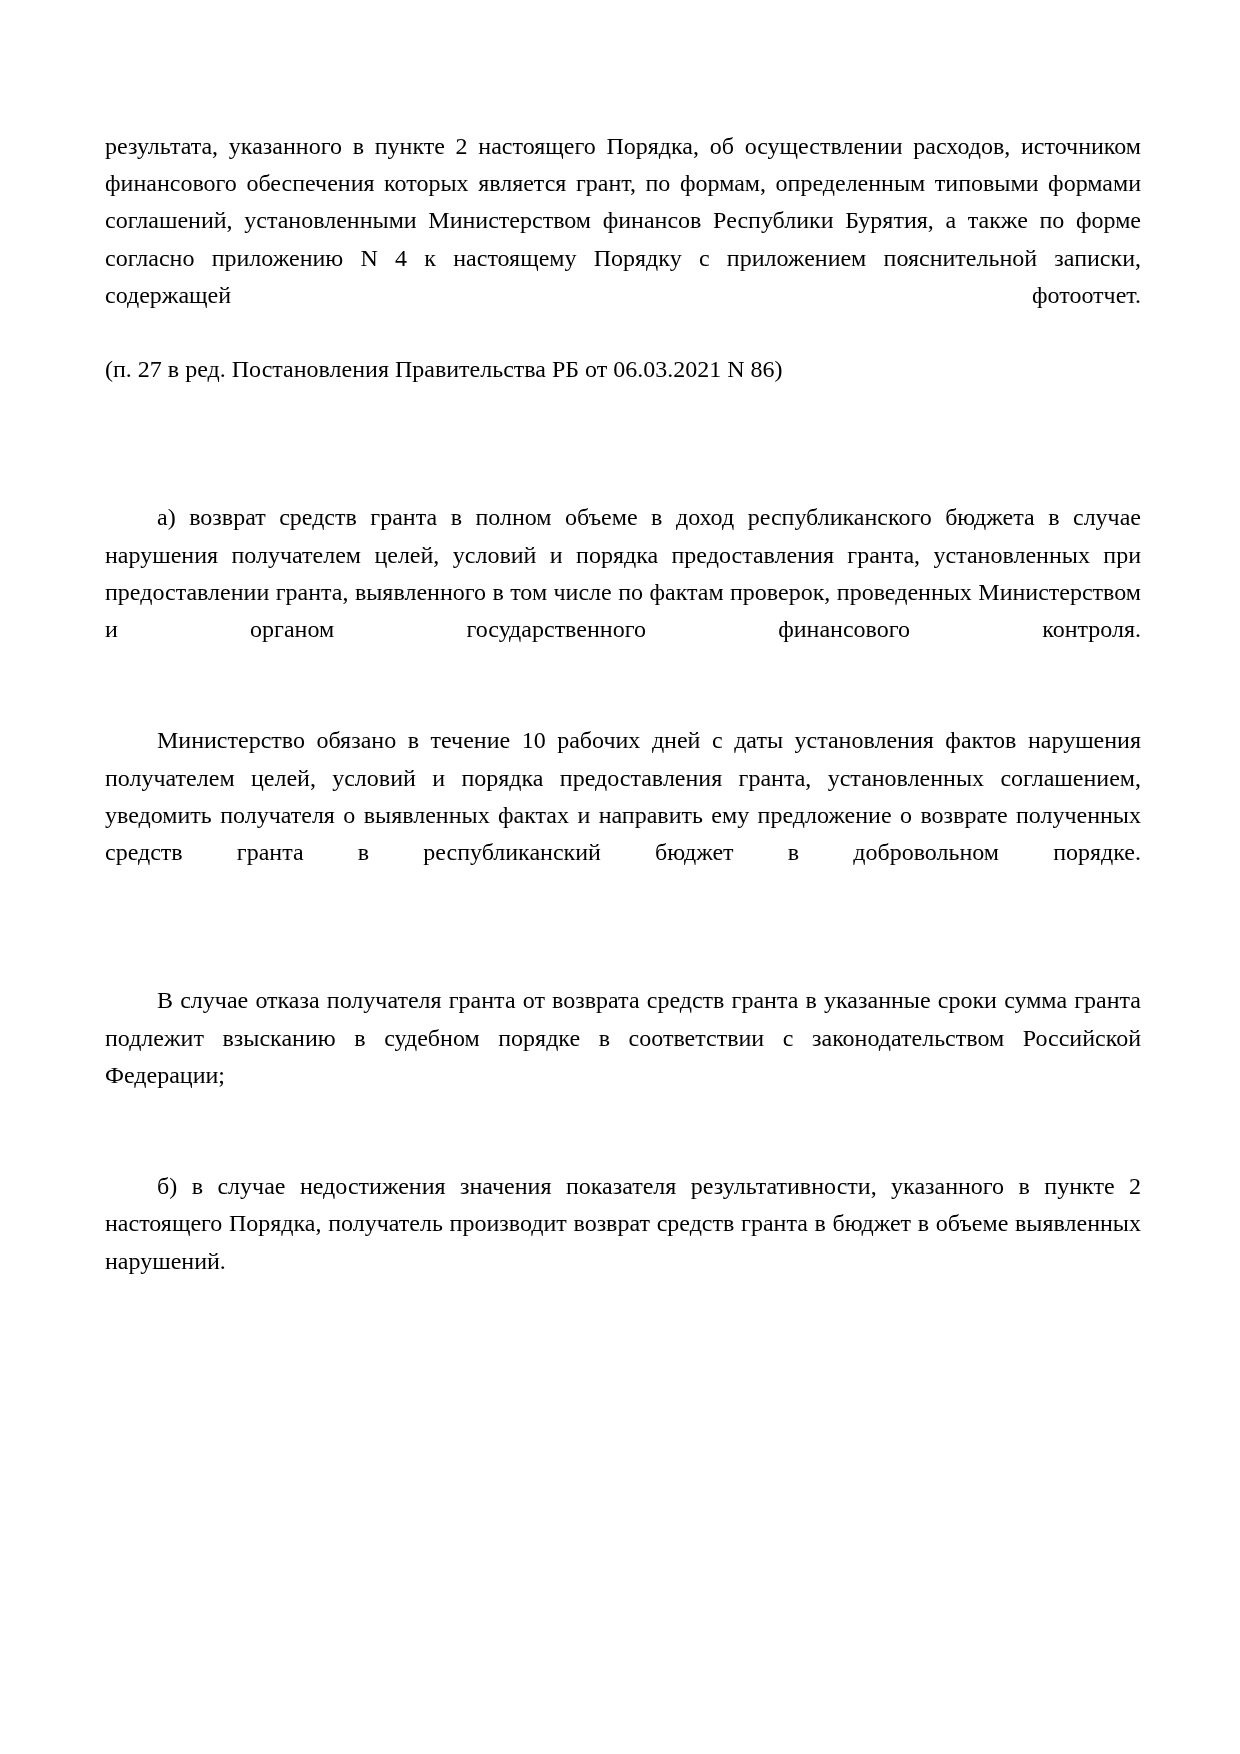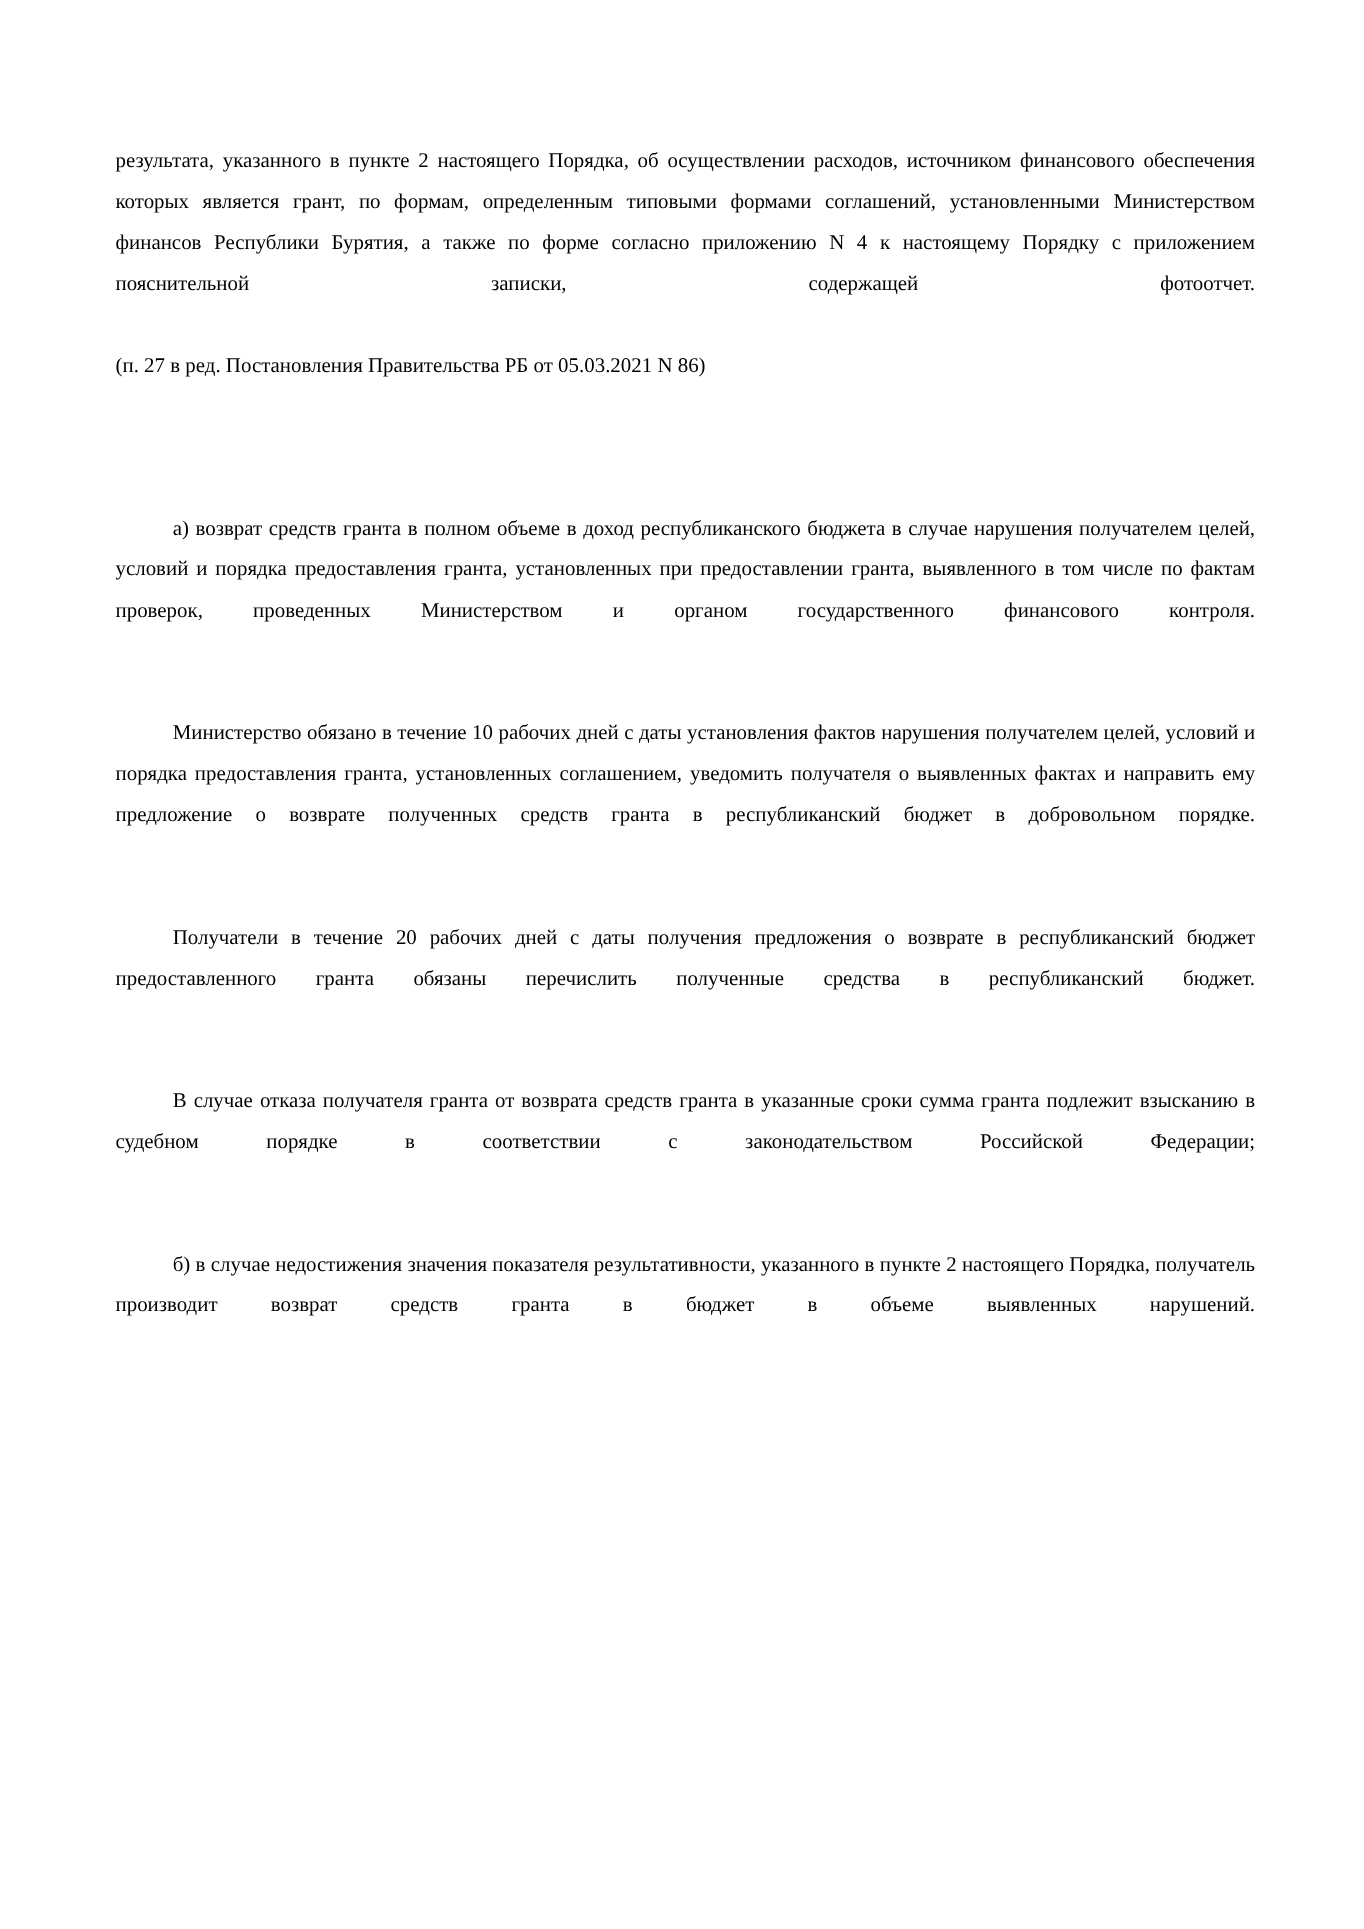--- a/index.html
+++ b/index.html
@@ -21,21 +21,21 @@
     box-sizing: border-box;
   }
   .textblock {
     position: absolute;
     left: 105px;
     top: 128px;
     width: 1036px;
   }
   p {
     margin: 0;
-    font-size: 19px;
+    font-size: 24px;
     line-height: 37.2px;
     text-align: justify;
     text-justify: inter-word;
     letter-spacing: 0.0px;
     word-spacing: 0px;
   }
   p.indent   { text-indent: 52px; }
   p.noindent { text-indent: 0; }
   p.flush    { text-align: left; }
   .gap       { height: 37px; }
@@ -44,39 +44,38 @@
   p.center::after, p.flush::after { content: none; }
 </style>
 </head>
 <body>
 
 <div class="page">
   <div class="textblock">
 
     <p class="noindent">результата, указанного в пункте 2 настоящего Порядка, об осуществлении расходов, источником финансового обеспечения которых является грант, по формам, определенным типовыми формами соглашений, установленными Министерством финансов Республики Бурятия, а также по форме согласно приложению N 4 к настоящему Порядку с приложением пояснительной записки, содержащей фотоотчет.</p>
 
-    <p class="noindent flush">(п. 27 в ред. Постановления Правительства РБ от 05.03.2021 N 86)</p>
+    <p class="noindent flush">(п. 27 в ред. Постановления Правительства РБ от 06.03.2021 N 86)</p>
 
     <div class="gap"></div>
 
 
     <div class="gap"></div>
 
 
     <div class="gap"></div>
 
     <p class="indent">а) возврат средств гранта в полном объеме в доход республиканского бюджета в случае нарушения получателем целей, условий и порядка предоставления гранта, установленных при предоставлении гранта, выявленного в том числе по фактам проверок, проведенных Министерством и органом государственного финансового контроля.</p>
 
     <div class="gap"></div>
 
     <p class="indent">Министерство обязано в течение 10 рабочих дней с даты установления фактов нарушения получателем целей, условий и порядка предоставления гранта, установленных соглашением, уведомить получателя о выявленных фактах и направить ему предложение о возврате полученных средств гранта в республиканский бюджет в добровольном порядке.</p>
 
     <div class="gap"></div>
 
-    <p class="indent">Получатели в течение 20 рабочих дней с даты получения предложения о возврате в республиканский бюджет предоставленного гранта обязаны перечислить полученные средства в республиканский бюджет.</p>
 
     <div class="gap"></div>
 
     <p class="indent">В случае отказа получателя гранта от возврата средств гранта в указанные сроки сумма гранта подлежит взысканию в судебном порядке в соответствии с законодательством Российской Федерации;</p>
 
     <div class="gap"></div>
 
     <p class="indent">б) в случае недостижения значения показателя результативности, указанного в пункте 2 настоящего Порядка, получатель производит возврат средств гранта в бюджет в объеме выявленных нарушений.</p>
 
   </div>

